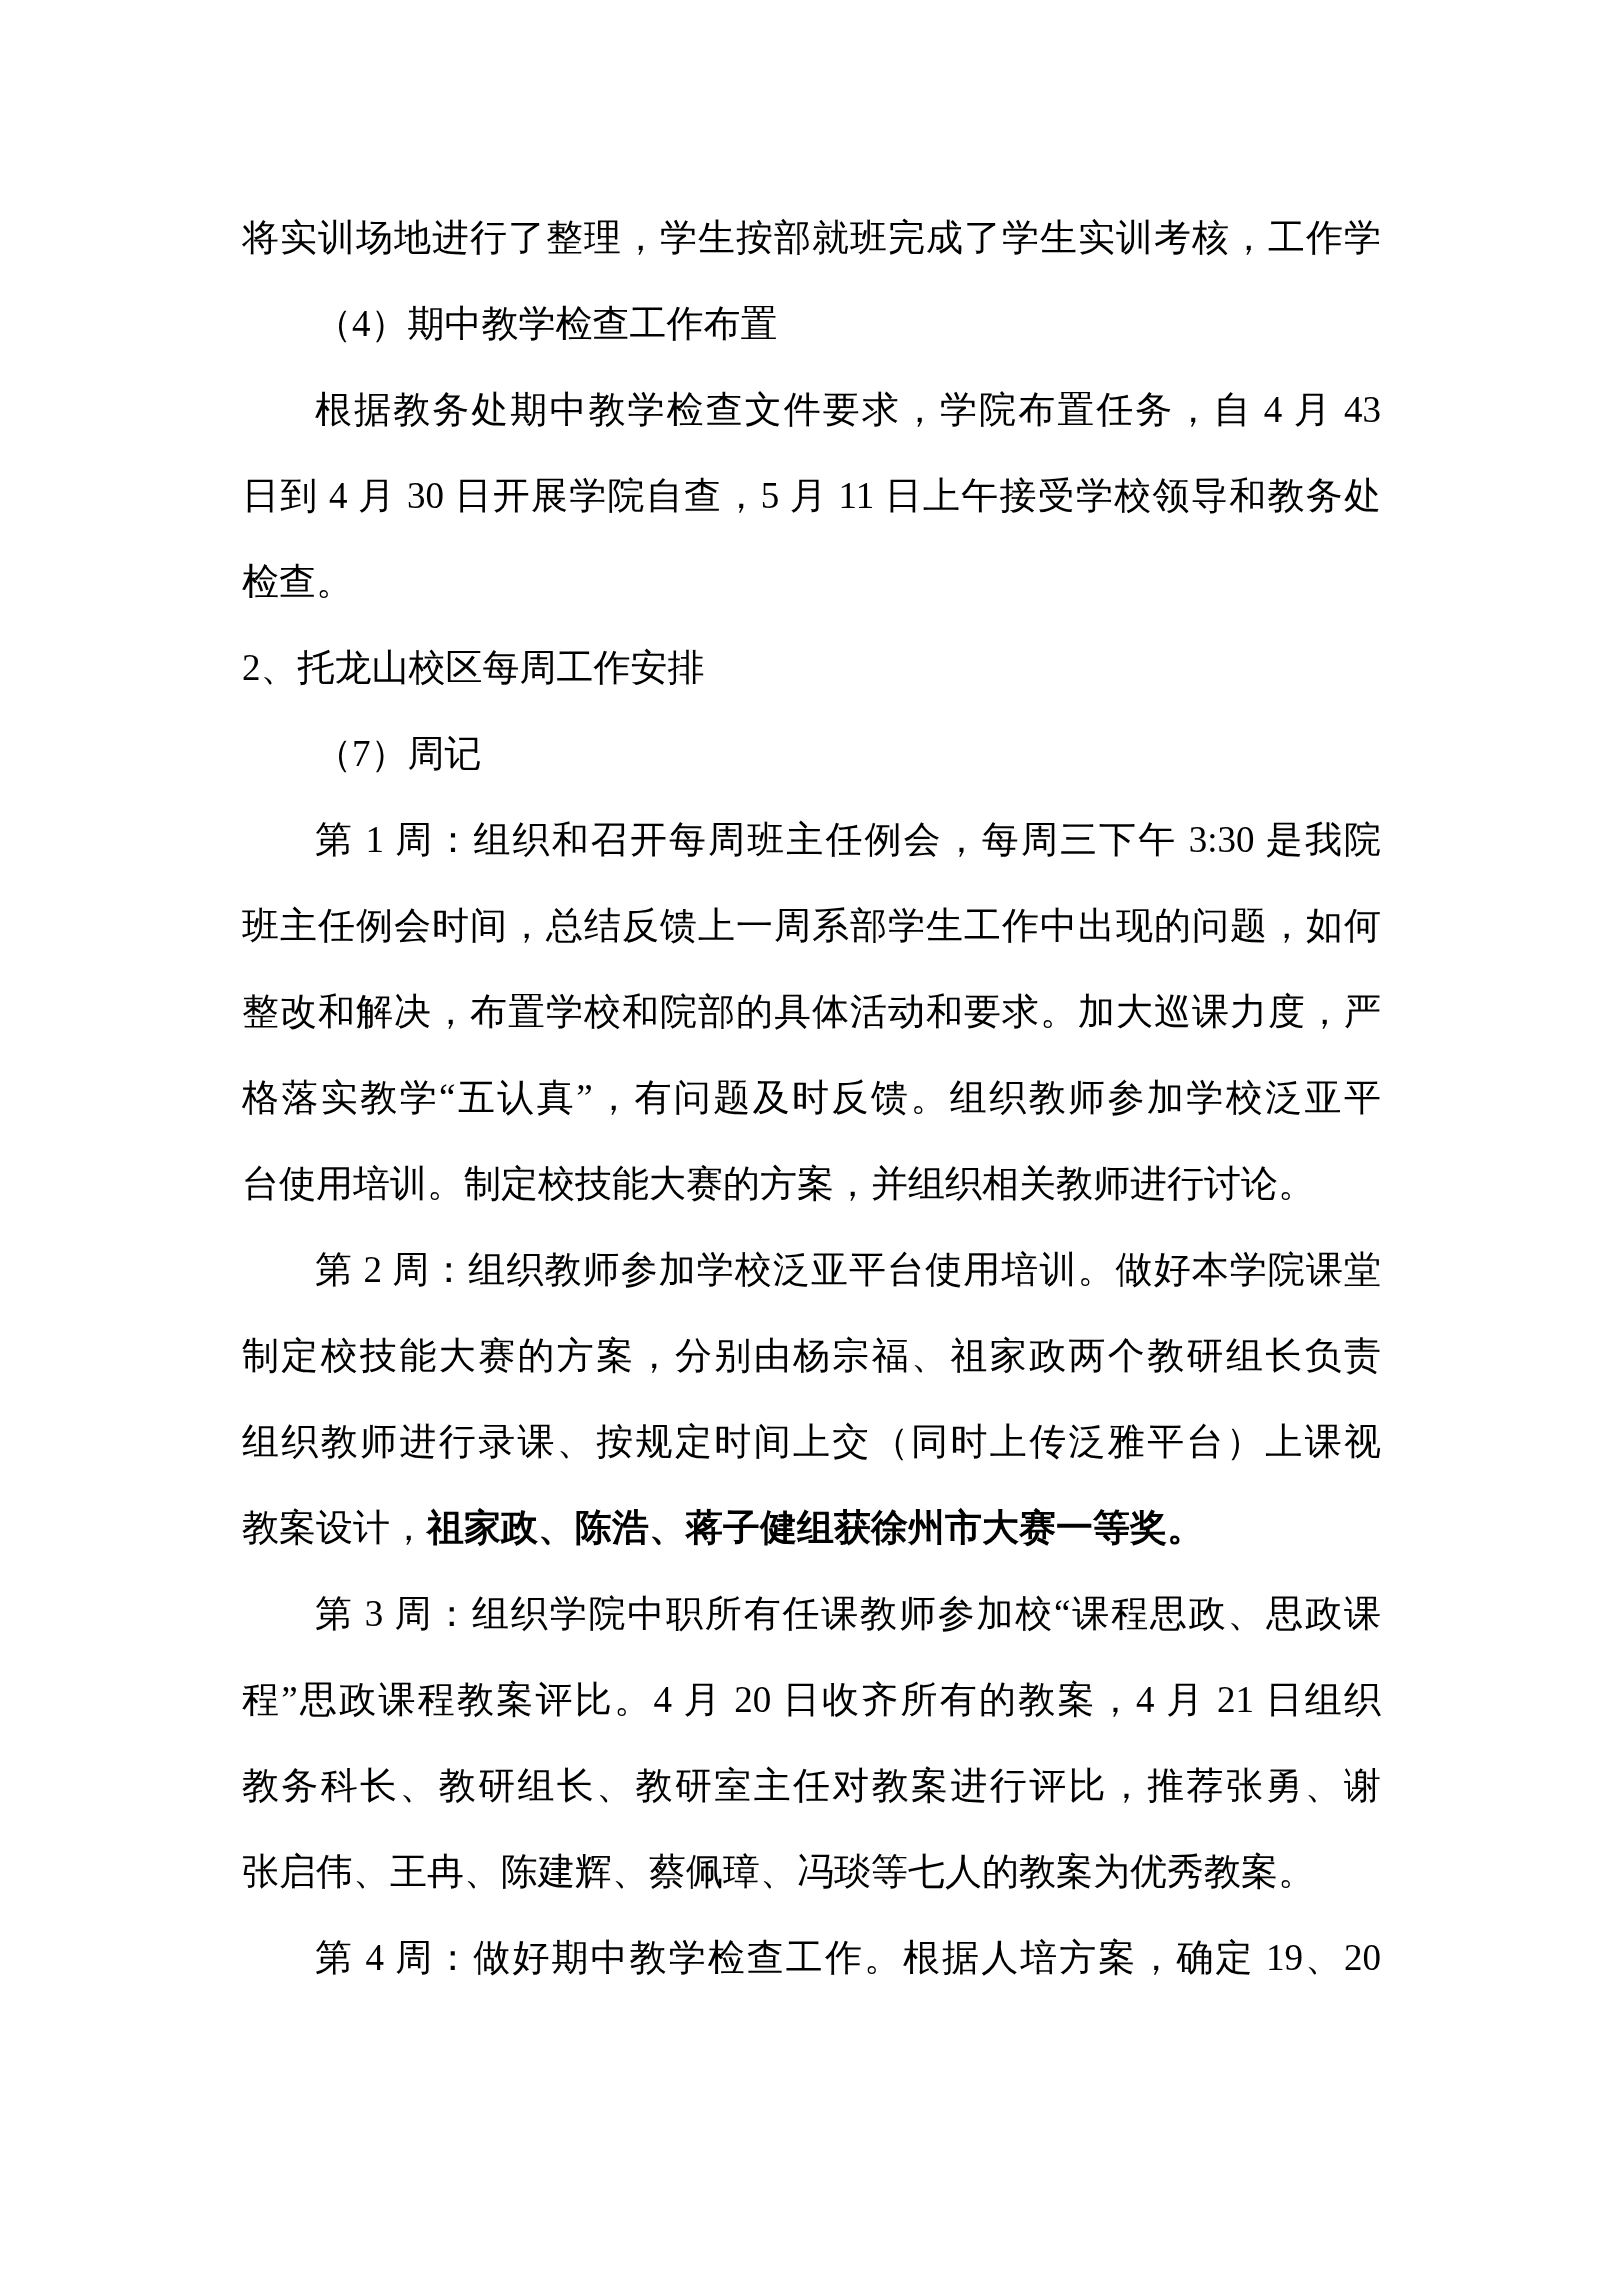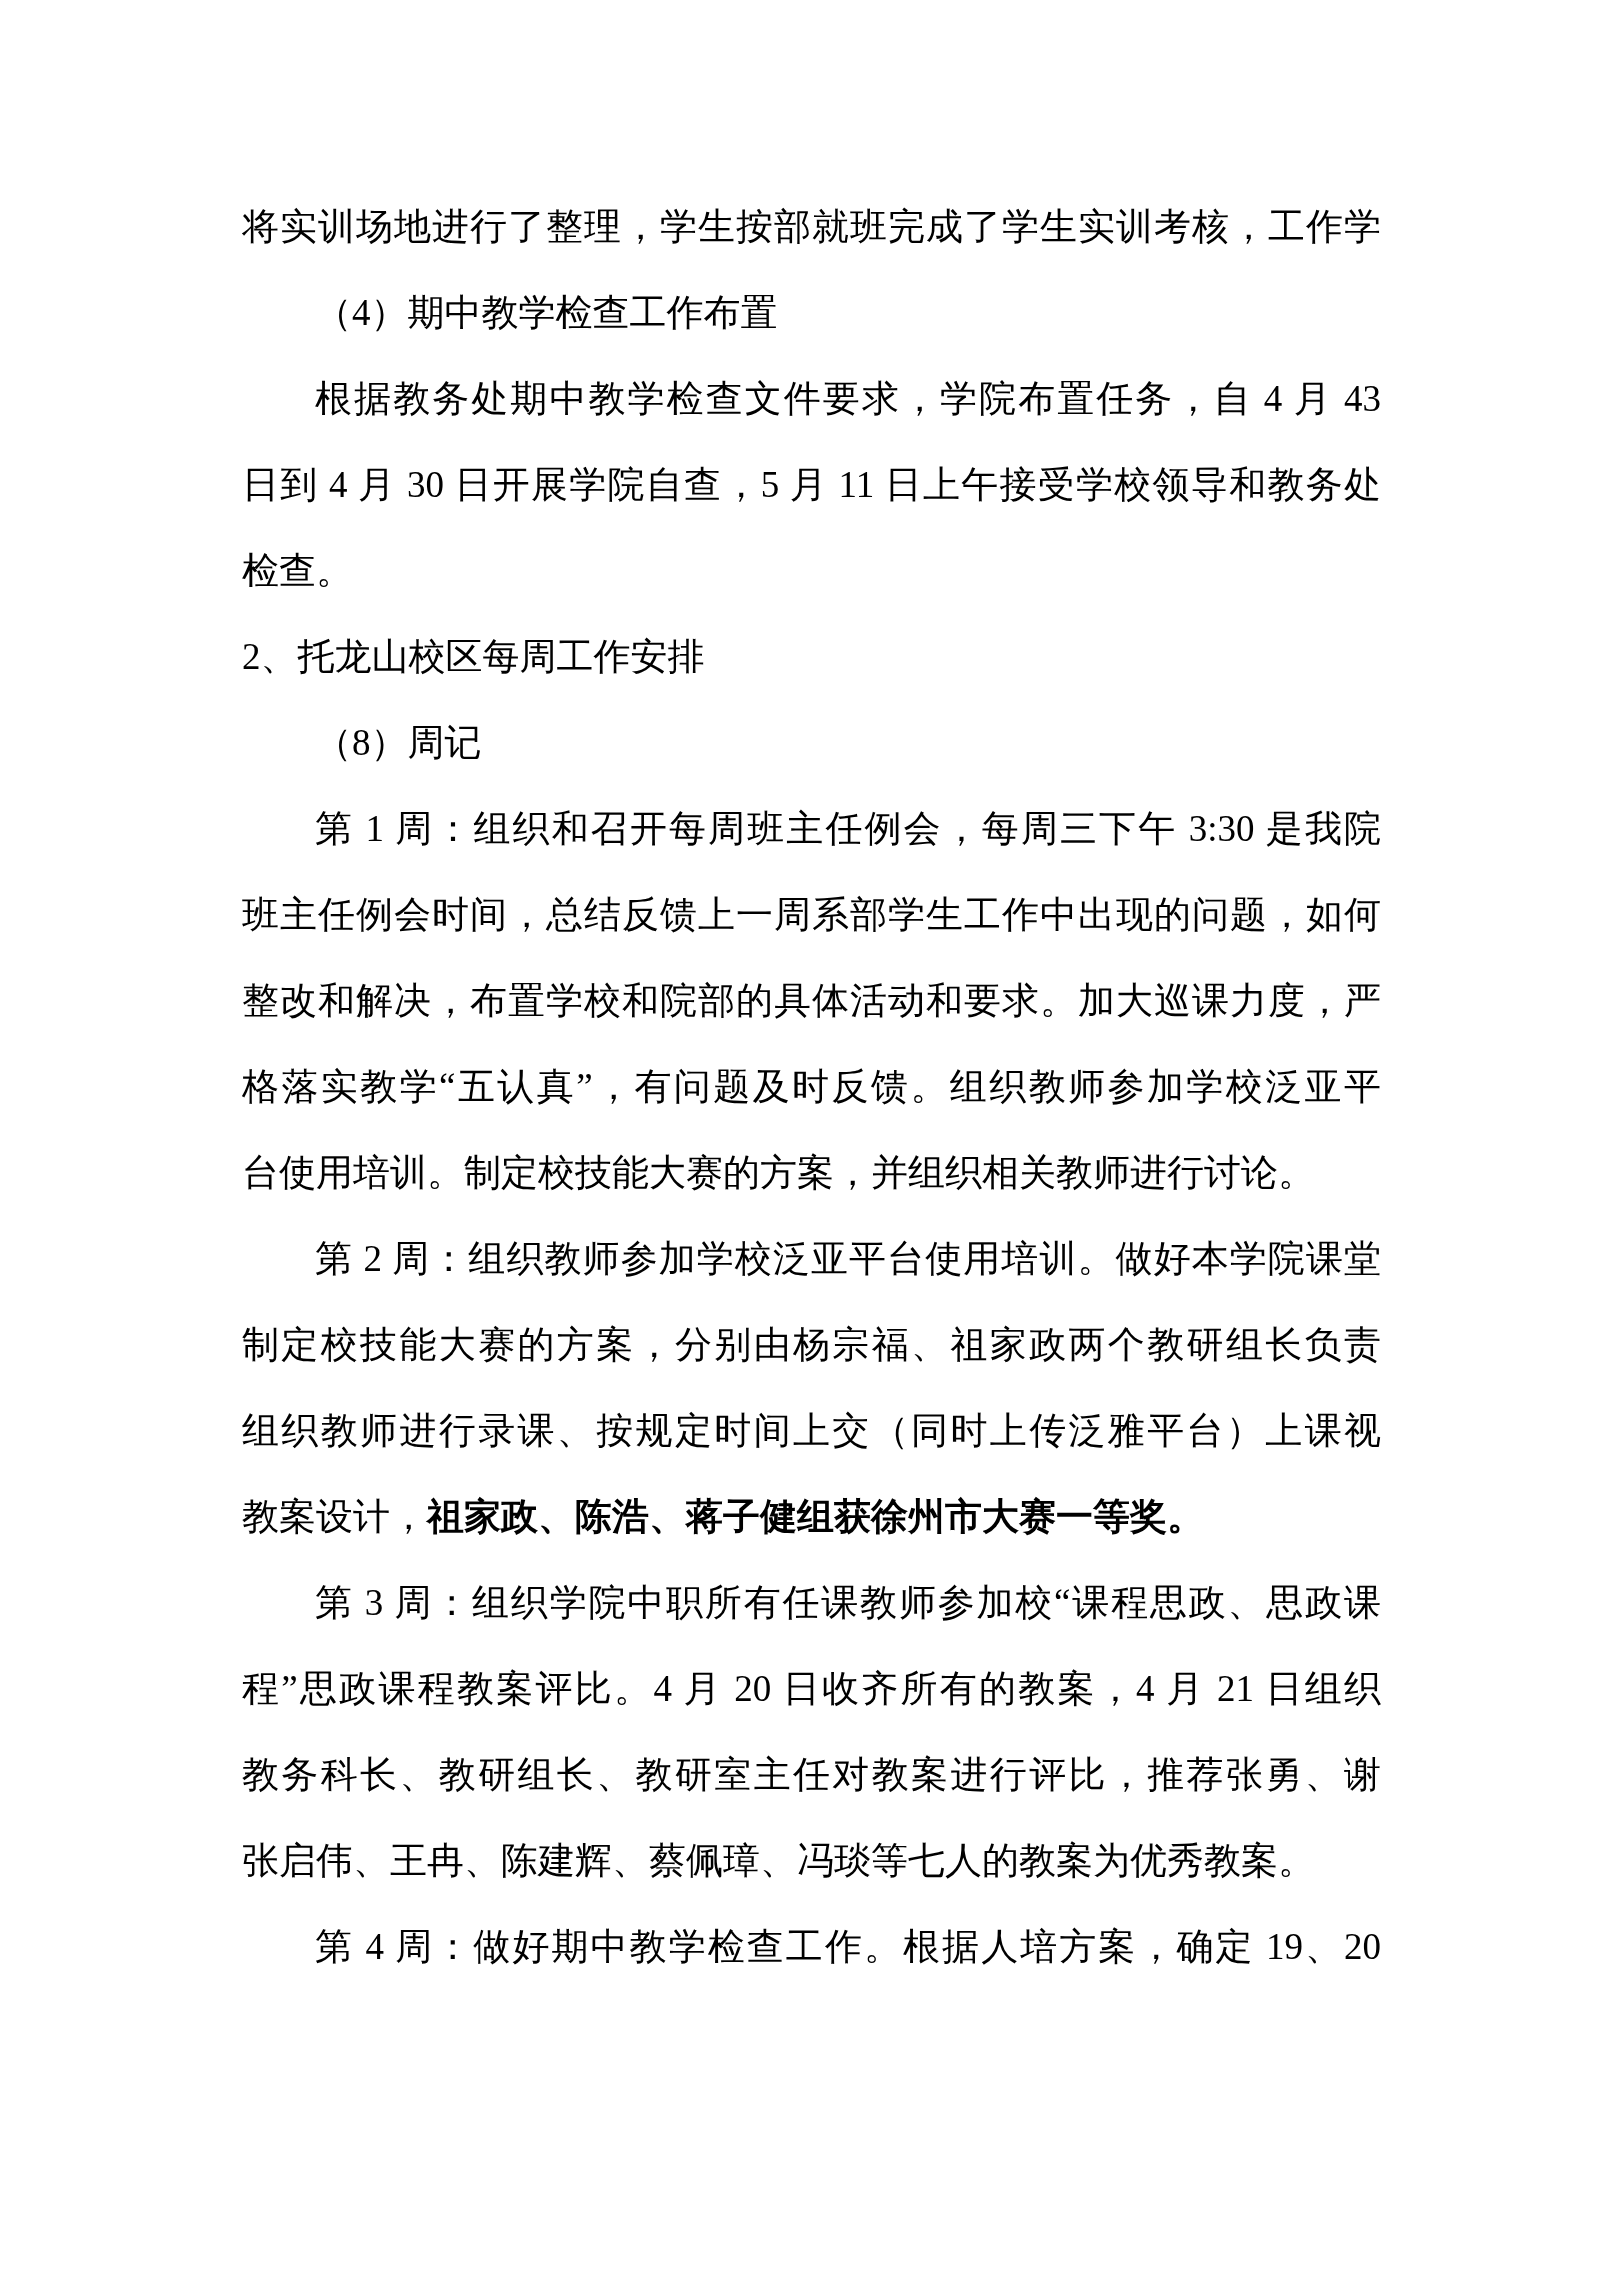--- a/index.html
+++ b/index.html
@@ -10,21 +10,21 @@
   .page {
     position: relative;
     width: 1623px;
     height: 2295px;
     background: #ffffff;
     overflow: hidden;
   }
   .text-block {
     position: absolute;
     left: 242px;
-    top: 184px;
+    top: 195px;
     width: 1139px;
   }
   .line {
     height: 86px;
     line-height: 86px;
     font-size: 37px;
     font-family: "Liberation Serif", "DejaVu Serif", serif;
     color: #000000;
     text-align: left;
     overflow: hidden;
@@ -44,21 +44,21 @@
 <body>
 
 <div class="page">
   <div class="text-block">
       <div class="line just"><span>将实训场地进行了整理，学生按部就班完成了学生实训考核，工作学</span></div>
       <div class="line indent"><span>（4）期中教学检查工作布置</span></div>
       <div class="line just indent"><span>根据教务处期中教学检查文件要求，学院布置任务，自 4 月 43</span></div>
       <div class="line just"><span>日到 4 月 30 日开展学院自查，5 月 11 日上午接受学校领导和教务处</span></div>
       <div class="line"><span>检查。</span></div>
       <div class="line"><span>2、托龙山校区每周工作安排</span></div>
-      <div class="line indent"><span>（8）周记</span></div>
+      <div class="line indent"><span>（7）周记</span></div>
       <div class="line just indent"><span>第 1 周：组织和召开每周班主任例会，每周三下午 3:30 是我院</span></div>
       <div class="line just"><span>班主任例会时间，总结反馈上一周系部学生工作中出现的问题，如何</span></div>
       <div class="line just"><span>整改和解决，布置学校和院部的具体活动和要求。加大巡课力度，严</span></div>
       <div class="line just"><span>格落实教学“五认真”，有问题及时反馈。组织教师参加学校泛亚平</span></div>
       <div class="line"><span>台使用培训。制定校技能大赛的方案，并组织相关教师进行讨论。</span></div>
       <div class="line just indent"><span>第 2 周：组织教师参加学校泛亚平台使用培训。做好本学院课堂</span></div>
       <div class="line just"><span>制定校技能大赛的方案，分别由杨宗福、祖家政两个教研组长负责</span></div>
       <div class="line just"><span>组织教师进行录课、按规定时间上交（同时上传泛雅平台）上课视频、</span></div>
       <div class="line"><span>教案设计，</span><b>祖家政、陈浩、蒋子健组获徐州市大赛一等奖。</b></div>
       <div class="line just indent"><span>第 3 周：组织学院中职所有任课教师参加校“课程思政、思政课</span></div>

